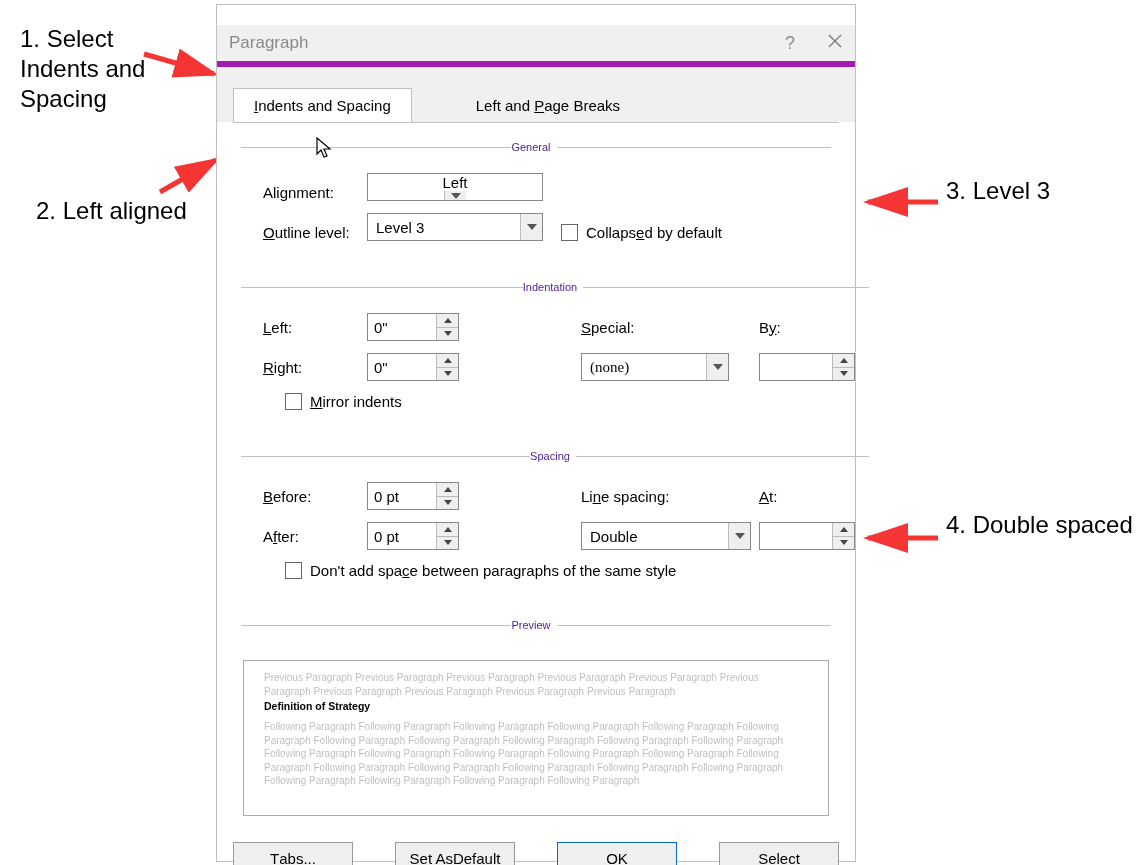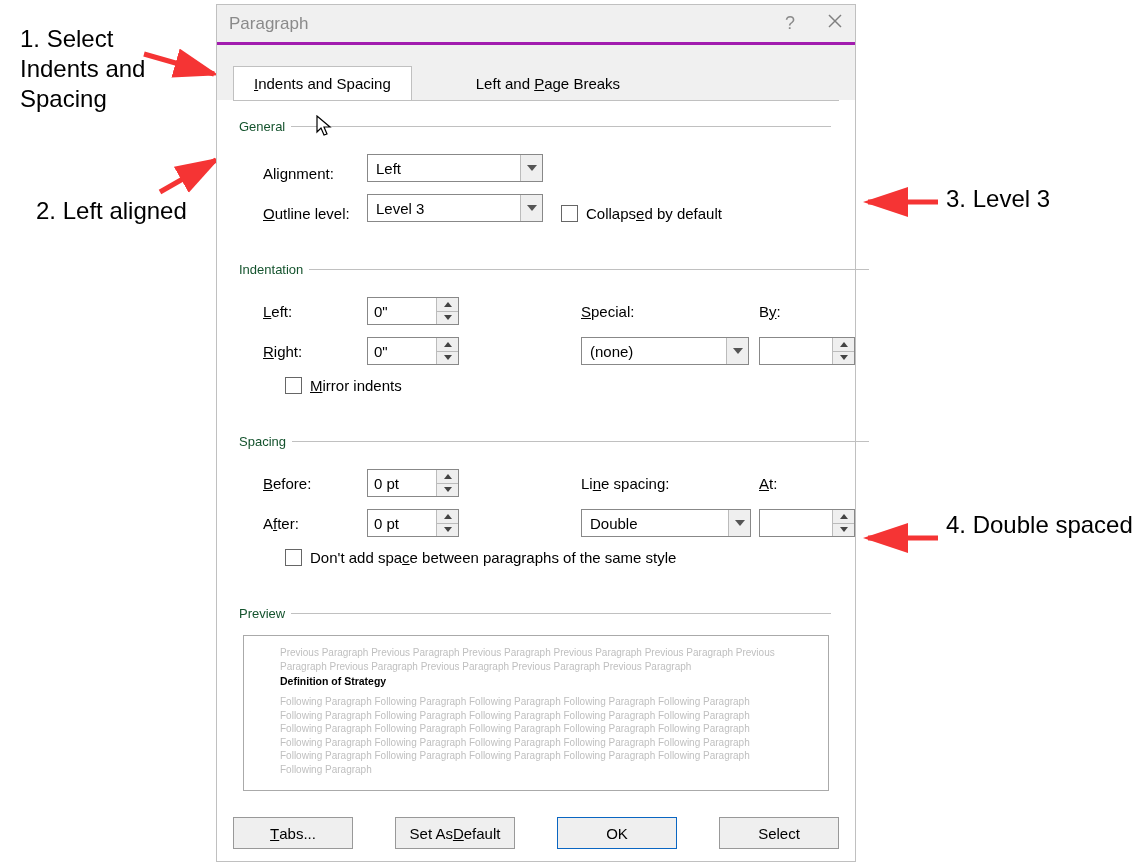--- a/index.html
+++ b/index.html
@@ -21,27 +21,28 @@
     width: 640px;
     height: 858px;
     border: 1px solid #c0c0c0;
     background: #fff;
     display: flex;
     flex-direction: column;
   }
   .titlebar {
     height: 42px;
     background: #f0f0f0;
-    border-bottom: 3px solid #a21caf;
+    border-bottom: 6px solid #a21caf;
     display: flex;
     align-items: center;
     padding: 8px 12px;
     color: #8a8a8a;
     font-size: 17px;
     position: relative;
+    margin-top: 20px;
   }
   .titlebar-spacer { flex: 1; }
   .help-icon { color: #8a8a8a; font-size: 18px; margin-right: 32px; cursor: pointer; }
   .close-icon { color: #606060; font-size: 18px; cursor: pointer; }
   .close-icon svg { stroke: #808080; stroke-width: 1.5; }
   .tabrow {
     display: flex;
     align-items: flex-end;
     background: #f0f0f0;
     padding: 20px 16px 0 16px;
@@ -71,24 +72,25 @@
     position: relative;
   }
   fieldset.section {
     border: none;
     border-top: 1px solid #c0c0c0;
     margin: 0 0 28px 0;
     padding: 14px 0 0 0;
   }
   fieldset.section legend {
     padding: 0 6px 0 0;
-    font-size: 13px;
-    color: #14532d;
+    font-size: 11px;
+    color: #4c1d95;
     margin-left: -2px;
     background: #fff;
+    text-align: center;
   }
   .row {
     display: flex;
     align-items: flex-end;
     margin: 6px 0 12px 22px;
   }
   .lbl {
     width: 104px;
     font-size: 15px;
   }
@@ -163,22 +165,22 @@
     display: grid;
     grid-template-columns: 310px 170px 110px;
     column-gap: 8px;
     align-items: center;
     margin: 6px 0 12px 22px;
   }
   .grid3 .cell { display:flex; align-items:center; }
   .preview-box {
     border: 1px solid #aaa;
     height: 156px;
-    margin: 0 2px 0 2px;
-    padding: 10px 36px;
+    margin: 15px 2px 0 2px;
+    padding: 10px 20px;
     overflow: hidden;
   }
   .preview-gray {
     font-size: 10px;
     color: #bfbfbf;
     line-height: 1.35;
     margin: 0;
   }
   .preview-bold {
     font-size: 10.5px;
@@ -226,21 +228,21 @@
     position: absolute;
   }
 </style>
 </head>
 <body>
 
 <div class="anno" style="left:20px; top:24px; white-space:pre;">1. Select
 Indents and
 Spacing</div>
 <div class="anno" style="left:36px; top:196px;">2. Left aligned</div>
-<div class="anno" style="left:946px; top:184px;">3. Level 3</div>
+<div class="anno" style="left:946px; top:176px;">3. Level 3</div>
 <div class="anno" style="left:946px; top:510px;">4. Double spaced</div>
 
 <div class="arrow-red" style="left:144px;top:54px;">
   <svg width="80" height="50">
       <defs>
         <marker id="ah1" markerWidth="10" markerHeight="10" refX="8" refY="3" orient="auto">
           <path d="M0,0 L0,6 L9,3 z" fill="#f53434"></path>
         </marker>
       </defs>
   <line x1="0" y1="0" x2="70" y2="20" stroke="#f53434" stroke-width="5" marker-end="url(#ah1)"></line>
@@ -304,21 +306,21 @@
     <div class="cursor-icon" style="left:82px; top:14px;">
       <svg width="18" height="22" viewBox="0 0 18 22">
         <path d="M2 1 L2 17 L6 13 L9 20 L12 19 L9 12 L15 12 Z" fill="#fff" stroke="#000" stroke-width="1.2"></path>
       </svg>
     </div>
 
     <fieldset class="section">
       <legend>General</legend>
       <div class="row">
         <div class="lbl">Ali<span class="ul">g</span>nment:</div>
-        <div class="combo" style="width:176px;">
+        <div class="combo" style="width:176px;flex-direction:column;">
           <div class="combo-text">Left</div>
           <div class="combo-btn">
               <svg width="10" height="6">
                 <path d="M0 0 L10 0 L5 6 Z"></path>
               </svg>
             </div>
         </div>
       </div>
       <div class="row">
         <div class="lbl"><span class="ul">O</span>utline level:</div>
@@ -381,21 +383,21 @@
                 </div>
                 <div>
                   <svg width="8" height="5">
                     <path d="M0 0 L8 0 L4 5 Z"></path>
                   </svg>
                 </div>
               </div>
           </div>
         </div>
         <div class="cell">
-          <div class="combo" style="width:168px;">
+          <div class="combo" style="width:148px;font-family:Liberation Serif, serif;">
             <div class="combo-text">(none)</div>
             <div class="combo-btn">
                 <svg width="10" height="6">
                   <path d="M0 0 L10 0 L5 6 Z"></path>
                 </svg>
               </div>
           </div>
         </div>
         <div class="cell">
           <div class="spinner" style="width:96px;">

